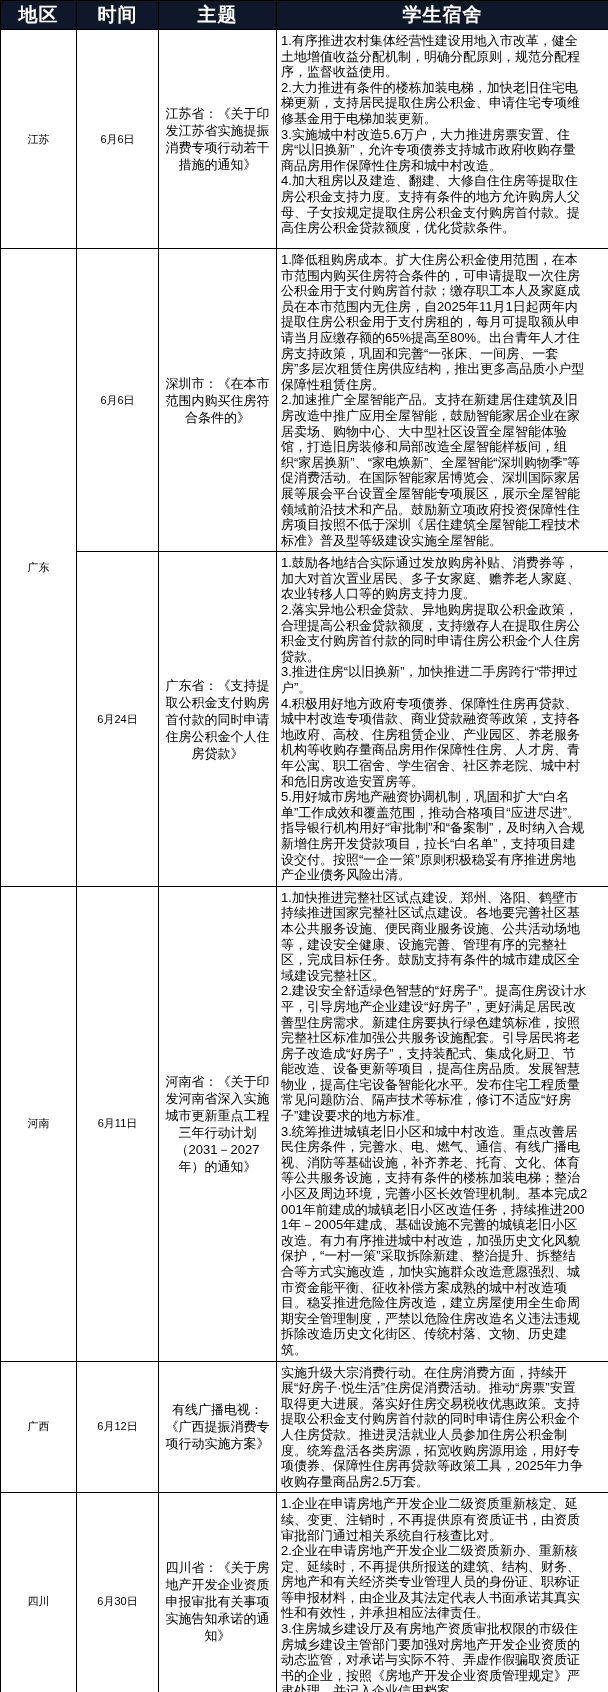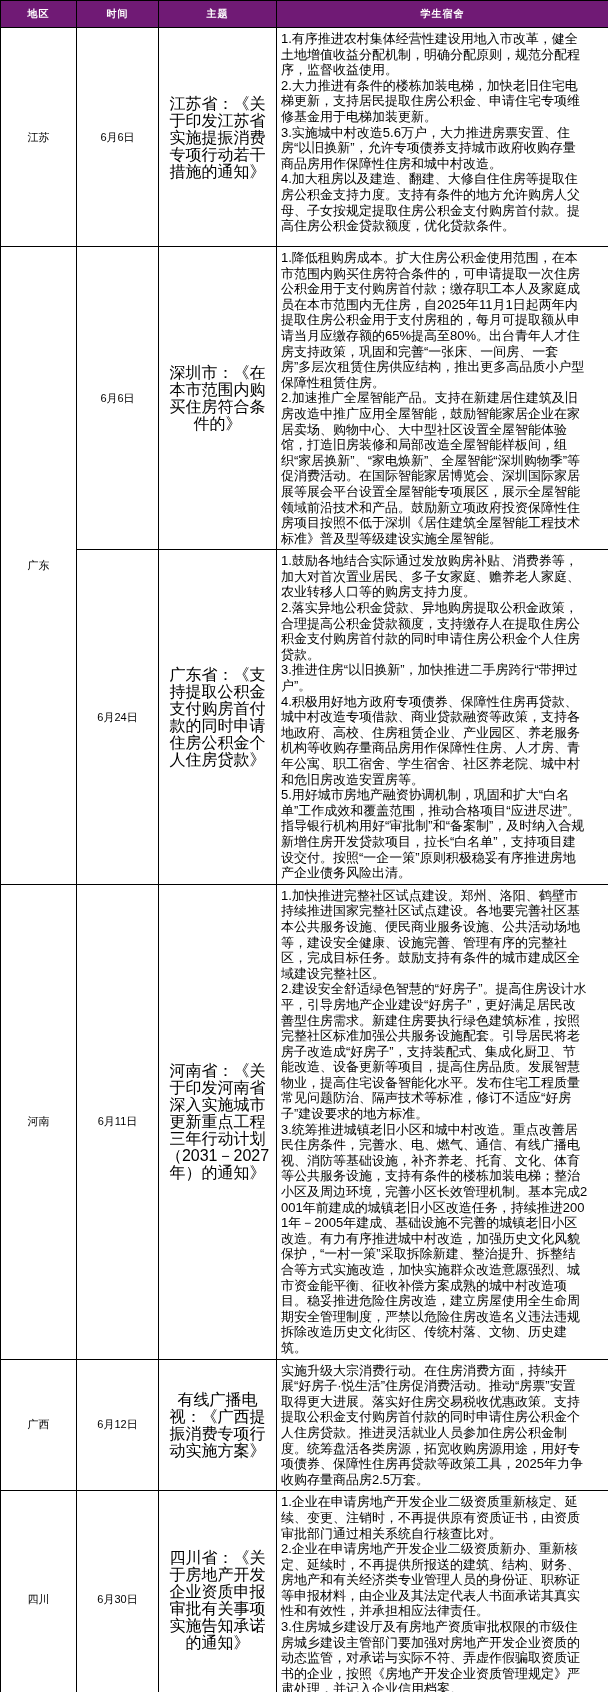--- a/index.html
+++ b/index.html
@@ -16,38 +16,38 @@
   }
   table.policy col.c-region { width: 76px; }
   table.policy col.c-time   { width: 82px; }
   table.policy col.c-topic  { width: 118px; }
   table.policy col.c-points { width: 332px; }
   table.policy th, table.policy td {
     border: 1px solid #000;
     overflow: hidden;
   }
   thead th {
-    background: #701a75;
+    background: #0f172a;
     color: #ffffff;
-    font-size: 10px;
+    font-size: 19px;
     font-weight: bold;
     height: 24px;
     text-align: center;
     vertical-align: middle;
     letter-spacing: 1px;
   }
   td.region, td.time {
     text-align: center;
     vertical-align: middle;
     font-size: 11px;
   }
   td.topic {
     text-align: center;
     vertical-align: middle;
-    font-size: 16px;
+    font-size: 13px;
     line-height: 17px;
     padding: 2px 5px;
   }
   td.points {
     vertical-align: top;
     text-align: left;
     font-size: 13px;
     line-height: 15.6px;
     padding: 3px 20px 3px 4px;
     white-space: pre-wrap;

